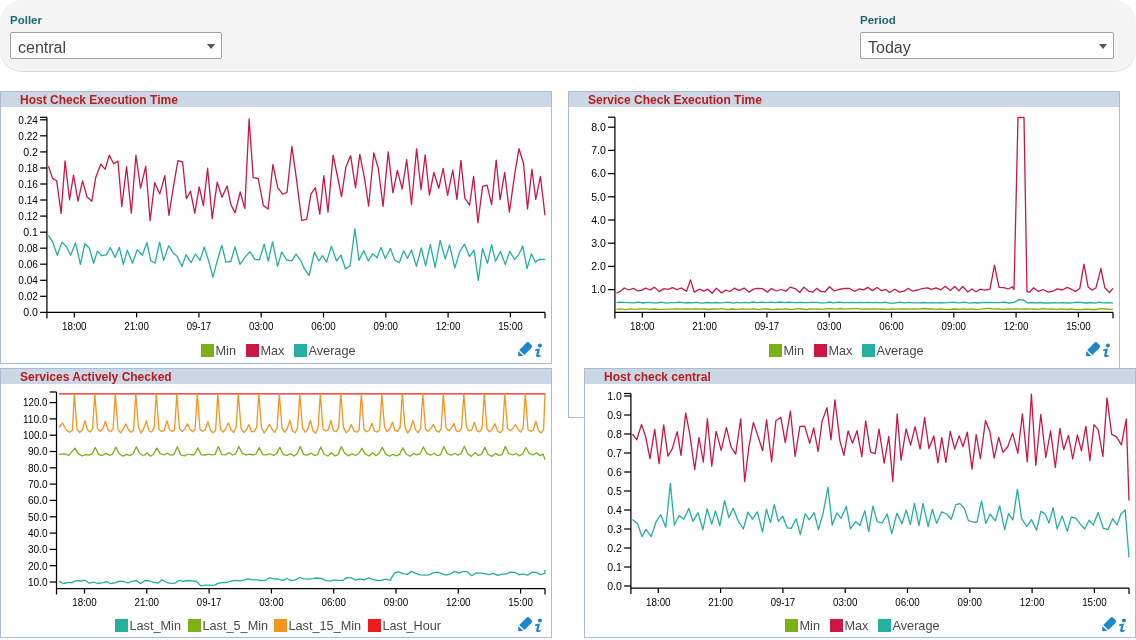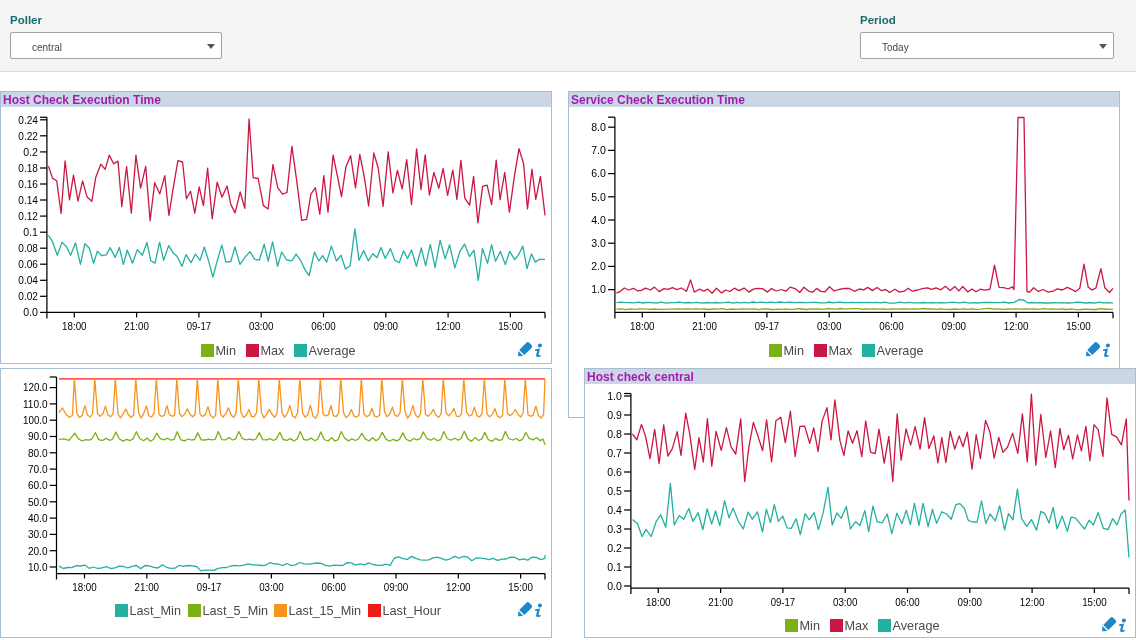--- a/index.html
+++ b/index.html
@@ -1,21 +1,21 @@
 <!DOCTYPE html>
 <html><head><meta charset="utf-8">
 <style>
 * { margin:0; padding:0; box-sizing:border-box; }
 html,body { width:1136px; height:640px; background:#fff; font-family:"Liberation Sans",sans-serif; overflow:hidden; }
-.filter { position:absolute; left:0; top:0; width:1136px; height:72px; background:#f4f4f4; border-bottom:1px solid #d8d8d8; }
+.filter { position:absolute; left:0; top:0; width:1136px; height:72px; background:#f4f4f4; border-bottom:1px solid #d8d8d8;border-radius:22px; }
 .flabel { position:absolute; font-size:11.5px; font-weight:bold; color:#1a6b70; }
-.sel { position:absolute; height:27px; background:#fff; border:1px solid #a2a2a2; border-radius:2px; font-size:10px; color:#444; line-height:29px; padding-left:21px; }
+.sel { position:absolute; height:27px; background:#fff; border:1px solid #a2a2a2; border-radius:2px; font-size:16px; color:#444; line-height:29px; padding-left:7px; }
 .arr { position:absolute; right:6.5px; top:11px; width:0; height:0; border-left:4.7px solid transparent; border-right:4.7px solid transparent; border-top:5.7px solid #555; }
 .panel { position:absolute; background:#fff; border:1px solid #a9bcd2; }
-.phead { height:15px; background:#ccd7e6; font-size:12px; font-weight:bold; color:#a21caf; padding-left:2px; line-height:16px; }
+.phead { height:15px; background:#ccd7e6; font-size:12px; font-weight:bold; color:#b91c1c; padding-left:19px; line-height:16px; }
 .al { font-size:11px; fill:#000; }
 .leg { font-size:12.7px; fill:#4a4a4a; }
 </style></head>
 <body>
 <div class="filter">
   <div class="flabel" style="left:10px;top:14px">Poller</div>
   <div class="sel" style="left:10px;top:32px;width:212px">central<span class="arr"></span></div>
   <div class="flabel" style="left:860px;top:14px">Period</div>
   <div class="sel" style="left:860px;top:32px;width:254px">Today<span class="arr"></span></div>
 </div>
@@ -138,20 +138,21 @@
 <path d="M -3.6,-6.3 Q -3.6,-8.3 -1.6,-8.3 L 1.6,-8.3 Q 3.6,-8.3 3.6,-6.3 L 3.6,3.8 L -3.6,3.8 Z" fill="#1d87c9"></path>
 <polygon points="-3.6,5.2 3.6,5.2 0,9.0" fill="#1d87c9"></polygon>
 </g>
 <g transform="translate(532.8,236.5)">
 <circle cx="6.1" cy="2.0" r="2.05" fill="#1d87c9"></circle>
 <path d="M1.2,7.1 Q0.9,6.0 1.9,5.7 L6.3,5.1 L4.8,10.8 Q4.5,11.8 5.4,11.7 L6.9,11.5 Q7.4,11.5 7.2,12.0 Q6.5,13.6 4.4,13.6 Q1.8,13.6 2.4,11.3 L3.4,7.3 L2.2,7.5 Q1.4,7.7 1.2,7.1 Z" fill="#1d87c9"></path>
 </g>
     </svg>
 </div>
 <div class="panel" style="left:0px;top:368px;width:552px;height:270px">
+<div class="phead">Services Actively Checked</div>
 <svg width="550" height="253" viewBox="0 0 550 253">
       <line x1="55.5" y1="8" x2="55.5" y2="210.5" stroke="#000" stroke-width="1.25"></line>
 <line x1="48.7" y1="8" x2="55.5" y2="8" stroke="#000" stroke-width="1.25"></line>
 <line x1="55.5" y1="204.5" x2="544" y2="204.5" stroke="#000" stroke-width="1.25"></line>
 <line x1="544" y1="204.5" x2="544" y2="210.4" stroke="#000" stroke-width="1.25"></line>
 <line x1="48.7" y1="198.0" x2="55.5" y2="198.0" stroke="#000" stroke-width="1.25"></line>
 <text x="46.5" y="201.8" text-anchor="end" class="al" textLength="19.6" lengthAdjust="spacingAndGlyphs">10.0</text>
 <line x1="48.7" y1="181.7" x2="55.5" y2="181.7" stroke="#000" stroke-width="1.25"></line>
 <text x="46.5" y="185.5" text-anchor="end" class="al" textLength="19.6" lengthAdjust="spacingAndGlyphs">20.0</text>
 <line x1="48.7" y1="165.4" x2="55.5" y2="165.4" stroke="#000" stroke-width="1.25"></line>

